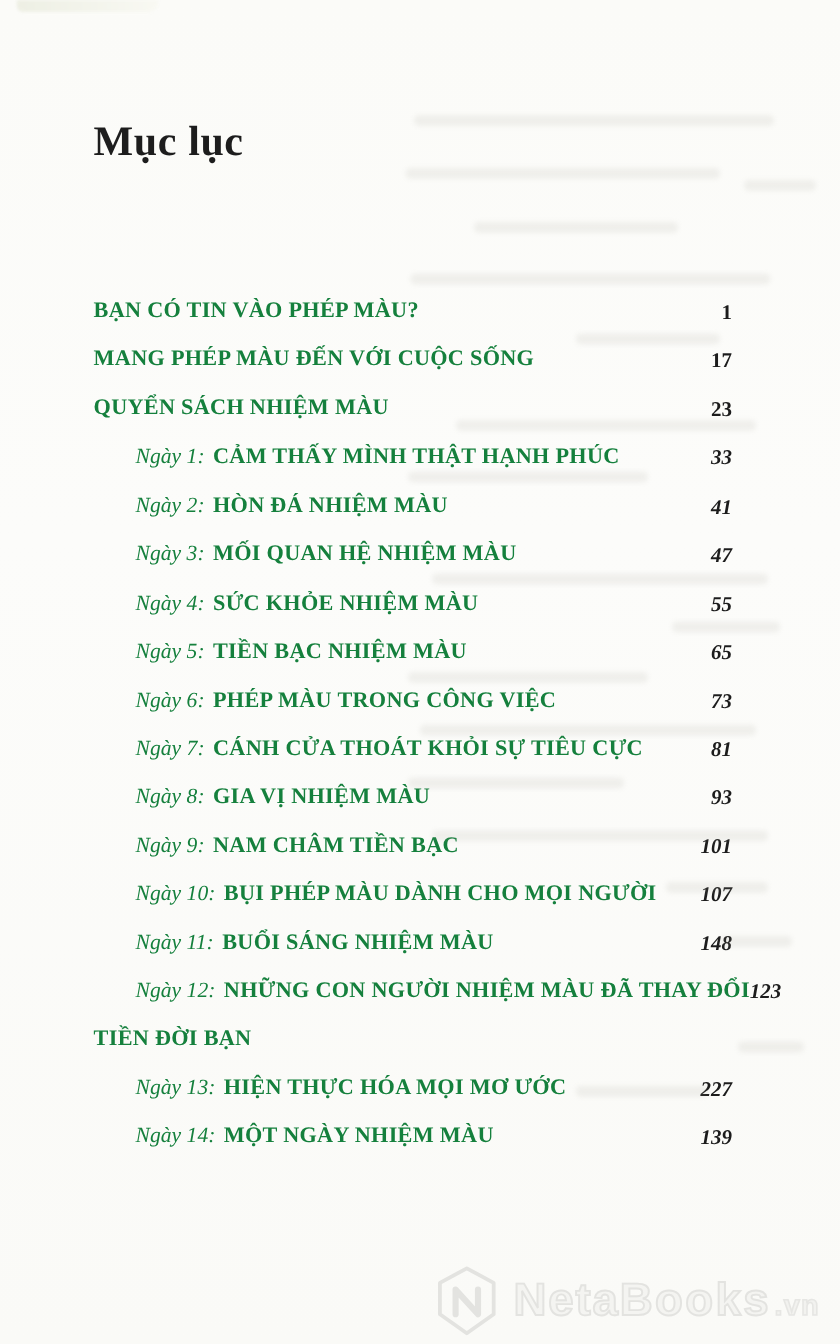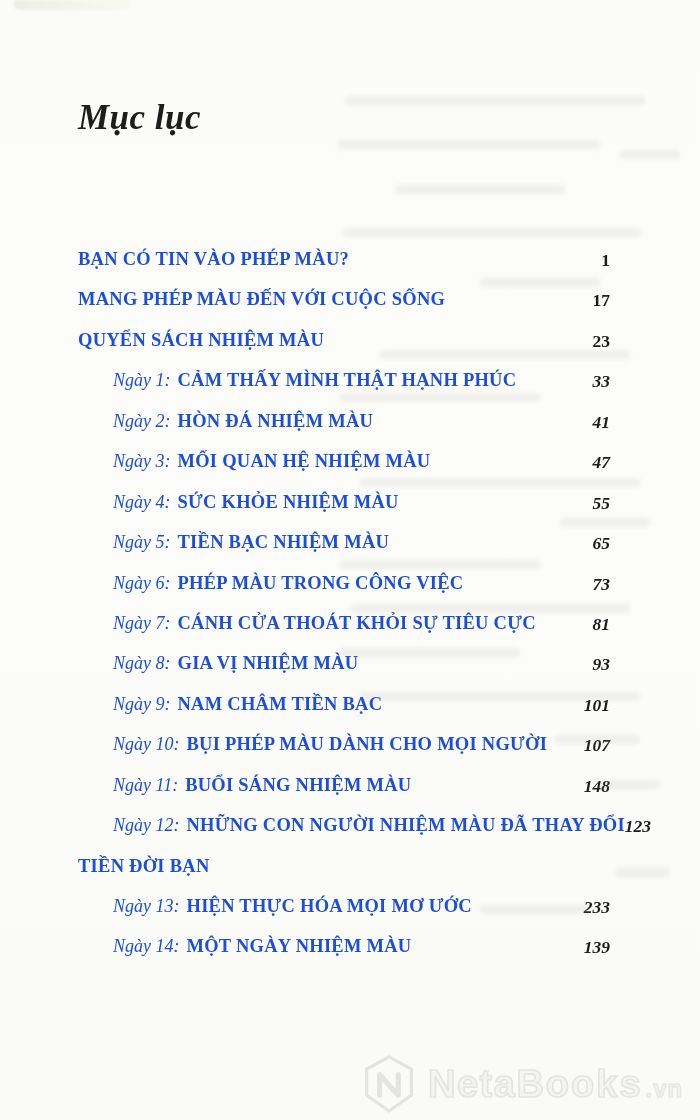--- a/index.html
+++ b/index.html
@@ -29,41 +29,40 @@
     opacity: 0.55;
     filter: blur(1.2px);
     border-radius: 0 0 8px 5px;
   }
   .page-title {
     position: absolute;
     left: 78px;
     top: 98px;
     margin: 0;
     font-size: 35px;
-    font-style: italic;
     font-weight: 600;
     letter-spacing: 0.5px;
     color: #1d1d1d;
   }
   .toc {
     position: absolute;
     left: 78px;
     top: 249px;
     width: 532px;
   }
   .toc-row {
     height: 40.45px;
     display: flex;
     justify-content: space-between;
     align-items: flex-start;
     line-height: 1.15;
   }
   .row-label {
     white-space: nowrap;
-    color: #1d4ed8;
+    color: #15803d;
     font-size: 18.5px;
   }
   .row-label .prefix {
     font-style: italic;
     font-weight: normal;
     font-size: 18px;
     margin-right: 7px;
     margin-left: 35px;
   }
   .row-label .prefix:empty {
@@ -214,21 +213,21 @@
     <span class="row-page it">123</span>
   </div>
 
   <div class="toc-row">
     <span class="row-label"><span class="caps">TIỀN ĐỜI BẠN</span></span>
     <span class="row-page"></span>
   </div>
 
   <div class="toc-row">
     <span class="row-label"><span class="prefix">Ngày 13:</span><span class="caps">HIỆN THỰC HÓA MỌI MƠ ƯỚC</span></span>
-    <span class="row-page it">233</span>
+    <span class="row-page it">227</span>
   </div>
 
   <div class="toc-row">
     <span class="row-label"><span class="prefix">Ngày 14:</span><span class="caps">MỘT NGÀY NHIỆM MÀU</span></span>
     <span class="row-page it">139</span>
   </div>
 </div>
 
   <div id="ghosts">
       <div class="ghost" style="left: 345px; top: 96px; width: 300px;"></div>

